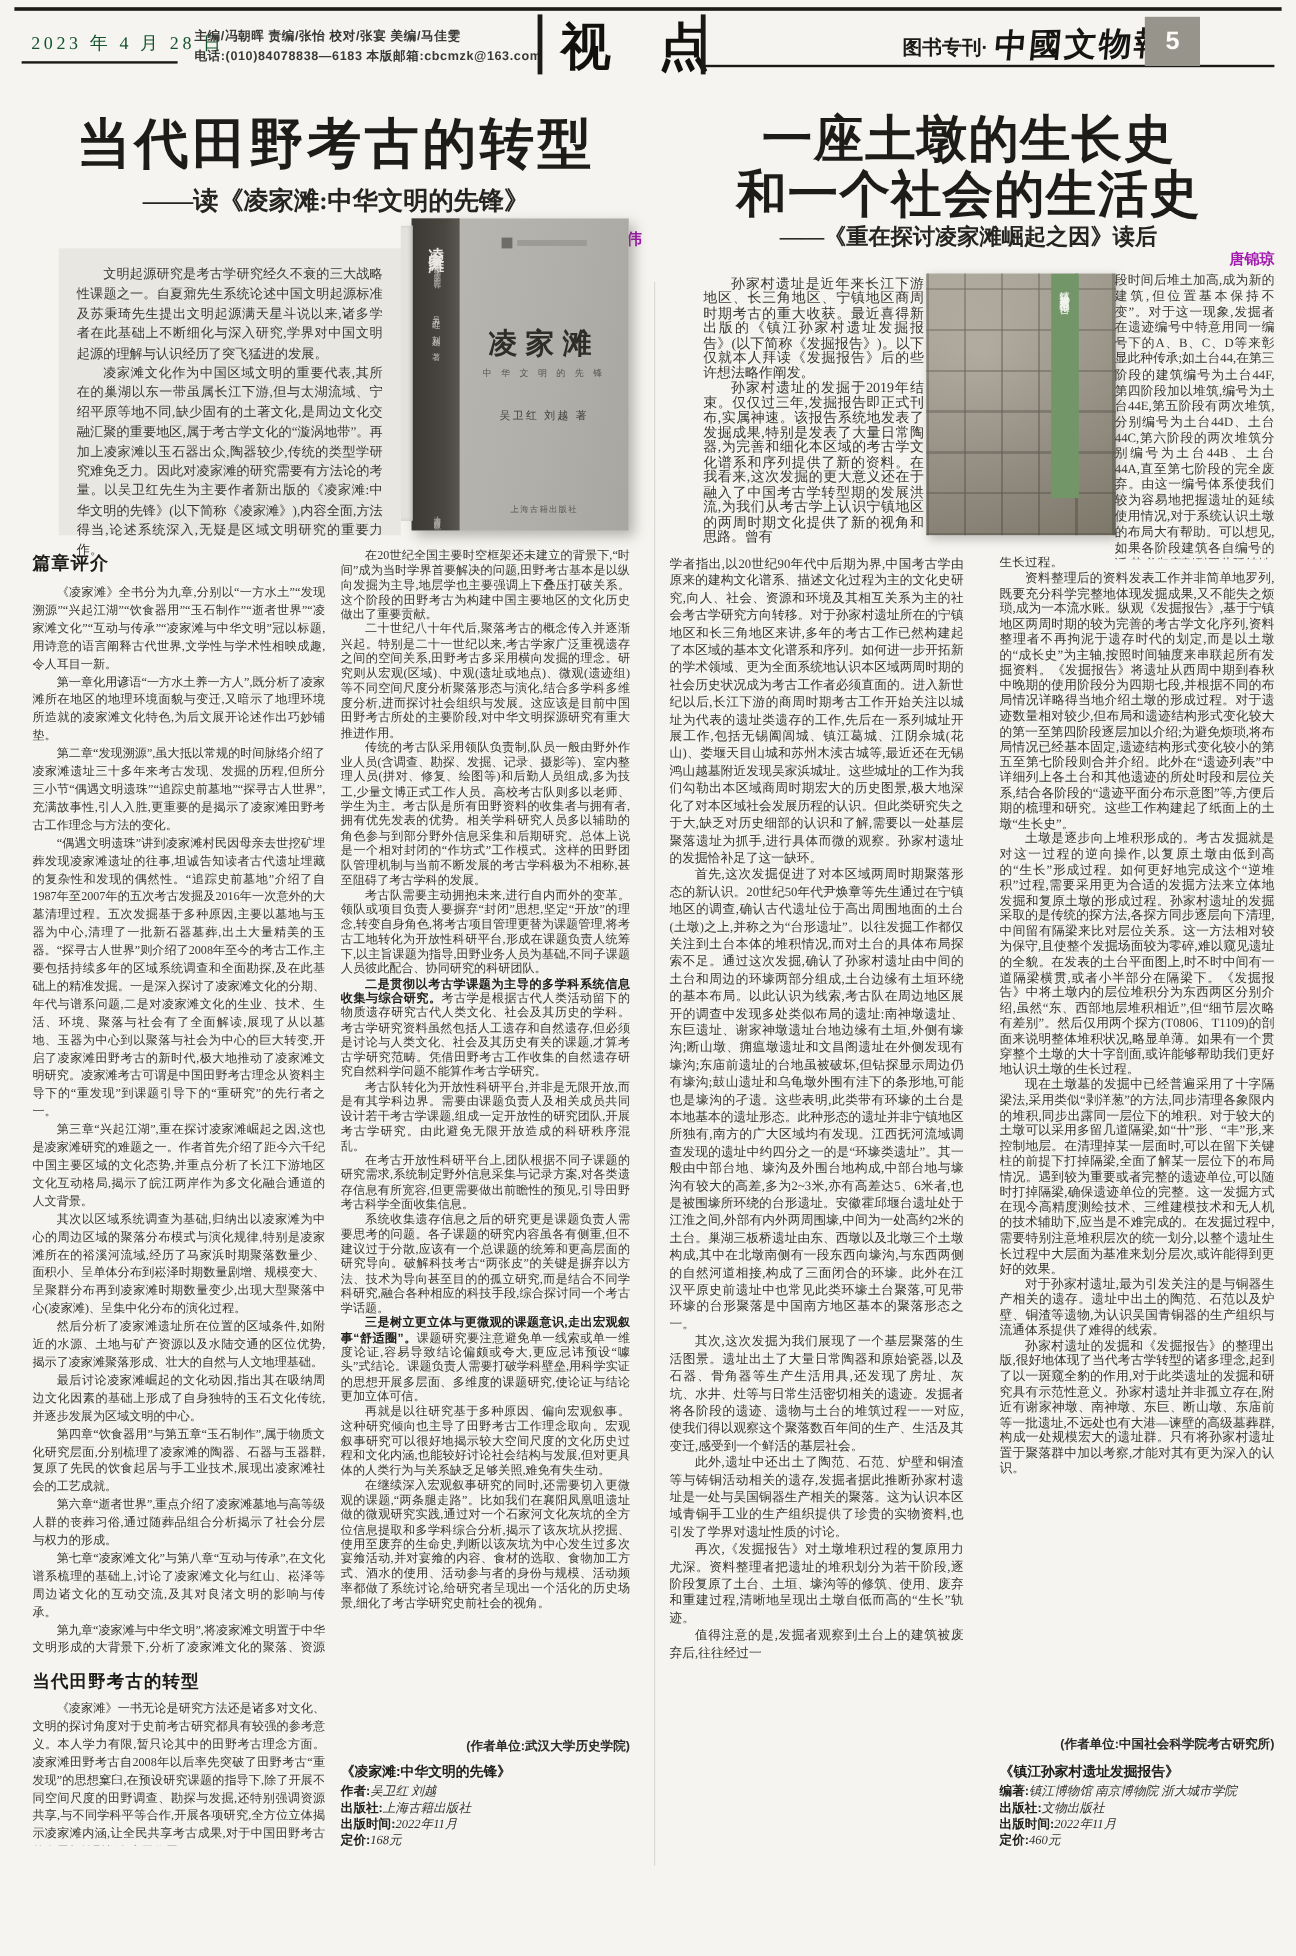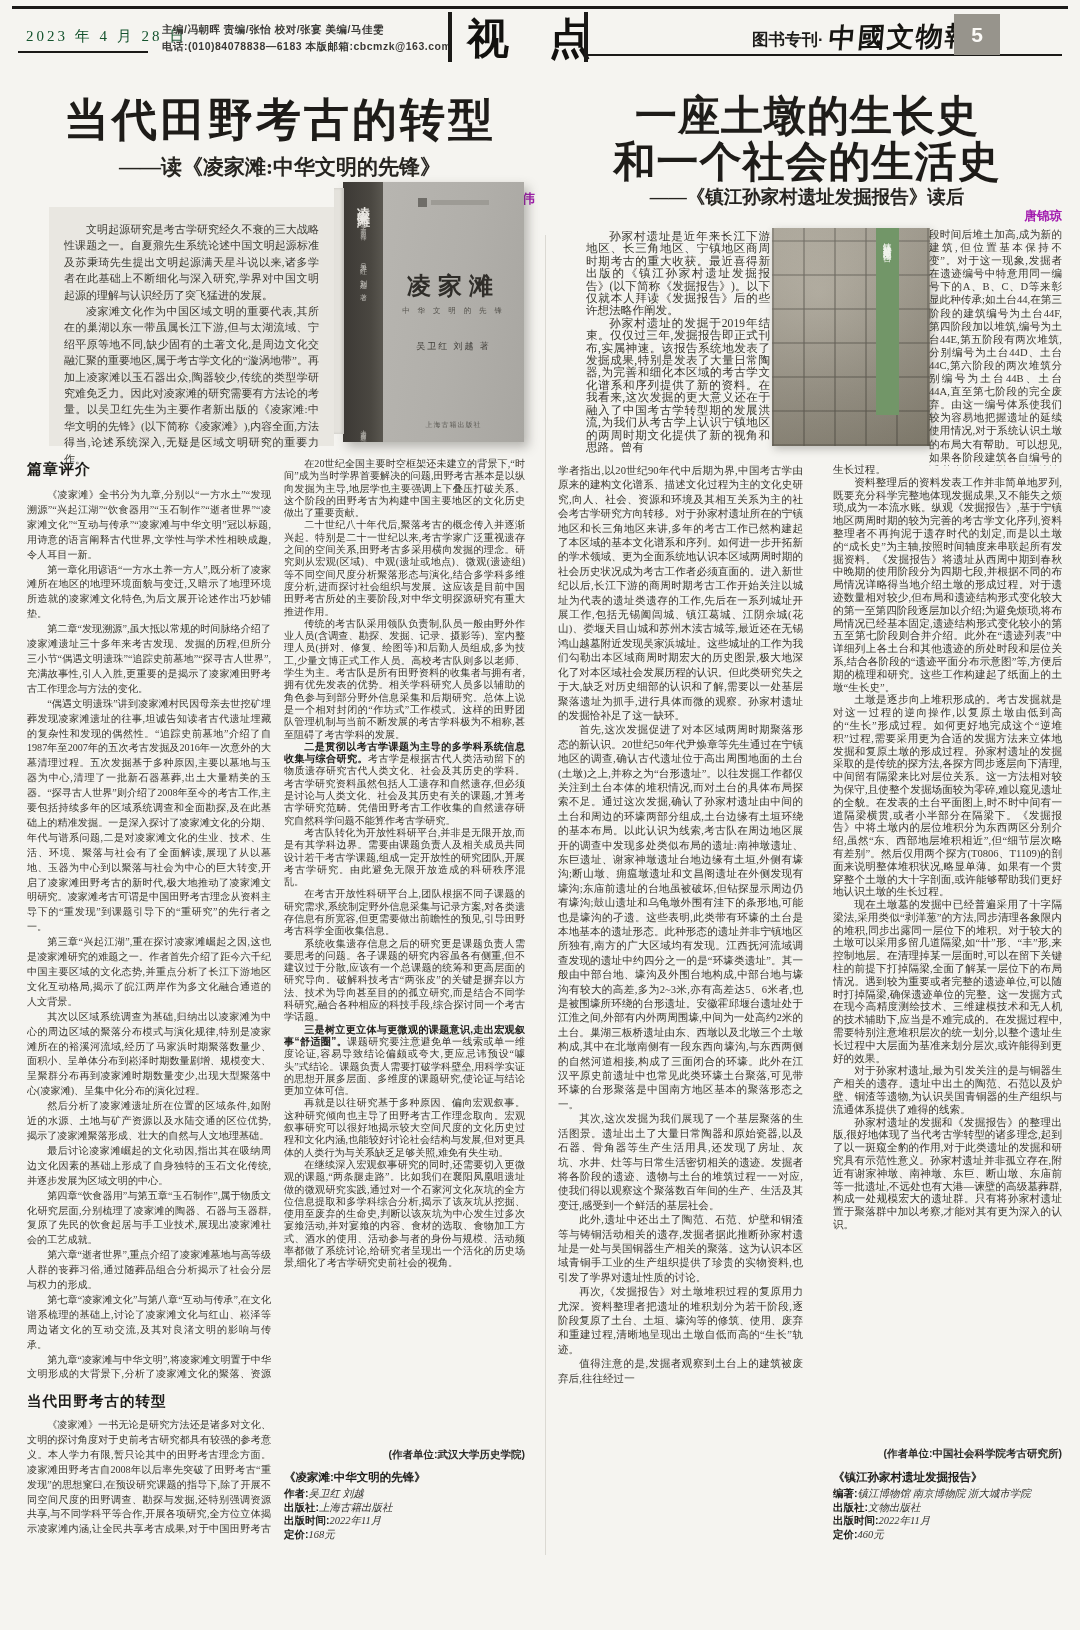--- a/index.html
+++ b/index.html
@@ -135,20 +135,21 @@
     </div>
   <div class="abs sechead sans" style="left:27px;top:1392px;font-size:14.5px;">当代田野考古的转型</div>
   <div class="abs well lbody" style="left:27px;top:1418px;width:244px;height:120px;">
       <p>《凌家滩》一书无论是研究方法还是诸多对文化、文明的探讨角度对于史前考古研究都具有较强的参考意义。本人学力有限,暂只论其中的田野考古理念方面。凌家滩田野考古自2008年以后率先突破了田野考古“重发现”的思想窠臼,在预设研究课题的指导下,除了开展不同空间尺度的田野调查、勘探与发掘,还特别强调资源共享,与不同学科平等合作,开展各项研究,全方位立体揭示凌家滩内涵,让全民共享考古成果,对于中国田野考古的发展与转型颇有启示作用。</p>
     </div>
 
   <div class="abs well l2body" style="left:284px;top:458px;width:241px;height:985px;">
       <p>在20世纪全国主要时空框架还未建立的背景下,“时间”成为当时学界首要解决的问题,田野考古基本是以纵向发掘为主导,地层学也主要强调上下叠压打破关系。这个阶段的田野考古为构建中国主要地区的文化历史做出了重要贡献。</p>
       <p>二十世纪八十年代后,聚落考古的概念传入并逐渐兴起。特别是二十一世纪以来,考古学家广泛重视遗存之间的空间关系,田野考古多采用横向发掘的理念。研究则从宏观(区域)、中观(遗址或地点)、微观(遗迹组)等不同空间尺度分析聚落形态与演化,结合多学科多维度分析,进而探讨社会组织与发展。这应该是目前中国田野考古所处的主要阶段,对中华文明探源研究有重大推进作用。</p>
       <p>传统的考古队采用领队负责制,队员一般由野外作业人员(含调查、勘探、发掘、记录、摄影等)、室内整理人员(拼对、修复、绘图等)和后勤人员组成,多为技工,少量文博正式工作人员。高校考古队则多以老师、学生为主。考古队是所有田野资料的收集者与拥有者,拥有优先发表的优势。相关学科研究人员多以辅助的角色参与到部分野外信息采集和后期研究。总体上说是一个相对封闭的“作坊式”工作模式。这样的田野团队管理机制与当前不断发展的考古学科极为不相称,甚至阻碍了考古学科的发展。</p>
+      <p>考古队需要主动拥抱未来,进行自内而外的变革。领队或项目负责人要摒弃“封闭”思想,坚定“开放”的理念,转变自身角色,将考古项目管理更替为课题管理,将考古工地转化为开放性科研平台,形成在课题负责人统筹下,以主旨课题为指导,田野业务人员为基础,不同子课题人员彼此配合、协同研究的科研团队。</p>
       <p><b class="lead">二是贯彻以考古学课题为主导的多学科系统信息收集与综合研究。</b>考古学是根据古代人类活动留下的物质遗存研究古代人类文化、社会及其历史的学科。考古学研究资料虽然包括人工遗存和自然遗存,但必须是讨论与人类文化、社会及其历史有关的课题,才算考古学研究范畴。凭借田野考古工作收集的自然遗存研究自然科学问题不能算作考古学研究。</p>
       <p>考古队转化为开放性科研平台,并非是无限开放,而是有其学科边界。需要由课题负责人及相关成员共同设计若干考古学课题,组成一定开放性的研究团队,开展考古学研究。由此避免无限开放造成的科研秩序混乱。</p>
       <p>在考古开放性科研平台上,团队根据不同子课题的研究需求,系统制定野外信息采集与记录方案,对各类遗存信息有所宽容,但更需要做出前瞻性的预见,引导田野考古科学全面收集信息。</p>
       <p>系统收集遗存信息之后的研究更是课题负责人需要思考的问题。各子课题的研究内容虽各有侧重,但不建议过于分散,应该有一个总课题的统筹和更高层面的研究导向。破解科技考古“两张皮”的关键是摒弃以方法、技术为导向甚至目的的孤立研究,而是结合不同学科研究,融合各种相应的科技手段,综合探讨同一个考古学话题。</p>
       <p><b class="lead">三是树立更立体与更微观的课题意识,走出宏观叙事“舒适圈”。</b>课题研究要注意避免单一线索或单一维度论证,容易导致结论偏颇或夸大,更应忌讳预设“噱头”式结论。课题负责人需要打破学科壁垒,用科学实证的思想开展多层面、多维度的课题研究,使论证与结论更加立体可信。</p>
       <p>再就是以往研究基于多种原因、偏向宏观叙事。这种研究倾向也主导了田野考古工作理念取向。宏观叙事研究可以很好地揭示较大空间尺度的文化历史过程和文化内涵,也能较好讨论社会结构与发展,但对更具体的人类行为与关系缺乏足够关照,难免有失生动。</p>
       <p>在继续深入宏观叙事研究的同时,还需要切入更微观的课题,“两条腿走路”。比如我们在襄阳凤凰咀遗址做的微观研究实践,通过对一个石家河文化灰坑的全方位信息提取和多学科综合分析,揭示了该灰坑从挖掘、使用至废弃的生命史,判断以该灰坑为中心发生过多次宴飨活动,并对宴飨的内容、食材的选取、食物加工方式、酒水的使用、活动参与者的身份与规模、活动频率都做了系统讨论,给研究者呈现出一个活化的历史场景,细化了考古学研究史前社会的视角。</p>
     </div>
   <div class="abs byline sans" style="left:284px;top:1448px;width:241px;">(作者单位:武汉大学历史学院)</div>
   <div class="abs bookinfo" style="left:284px;top:1471px;width:241px;">
@@ -156,21 +157,21 @@
     <div>
         <div class="kv"><b>作者:</b><span>吴卫红 刘越</span></div>
         <div class="kv"><b>出版社:</b><span>上海古籍出版社</span></div>
         <div class="kv"><b>出版时间:</b><span>2022年11月</span></div>
         <div class="kv"><b>定价:</b><span>168元</span></div>
       </div>
   </div>
 
   <div class="abs h-title r-title" style="left:552px;top:88px;">一座土墩的生长史</div>
   <div class="abs h-title r-title" style="left:552px;top:134px;">和一个社会的生活史</div>
-  <div class="abs h-sub" style="left:552px;top:184px;width:510px;font-size:18.5px;">——《镇江孙家村遗址发掘报告》读后</div>
+  <div class="abs h-sub" style="left:552px;top:184px;width:510px;font-size:18.5px;">——《重在探讨凌家滩崛起之因》读后</div>
   <div class="abs h-author" style="left:552px;top:208px;width:510px;font-size:12.5px;">唐锦琼</div>
 
   <div class="abs well rbody" style="left:586px;top:231px;width:184px;height:236px;font-size:11.6px;line-height:12.4px;">
       <p>孙家村遗址是近年来长江下游地区、长三角地区、宁镇地区商周时期考古的重大收获。最近喜得新出版的《镇江孙家村遗址发掘报告》(以下简称《发掘报告》)。以下仅就本人拜读《发掘报告》后的些许想法略作阐发。</p>
       <p>孙家村遗址的发掘于2019年结束。仅仅过三年,发掘报告即正式刊布,实属神速。该报告系统地发表了发掘成果,特别是发表了大量日常陶器,为完善和细化本区域的考古学文化谱系和序列提供了新的资料。在我看来,这次发掘的更大意义还在于融入了中国考古学转型期的发展洪流,为我们从考古学上认识宁镇地区的两周时期文化提供了新的视角和思路。曾有</p>
     </div>
 
   <div class="abs book2" style="left:772px;top:228px;">
     <div class="book2-tone"></div>
     <div class="gstrip">

